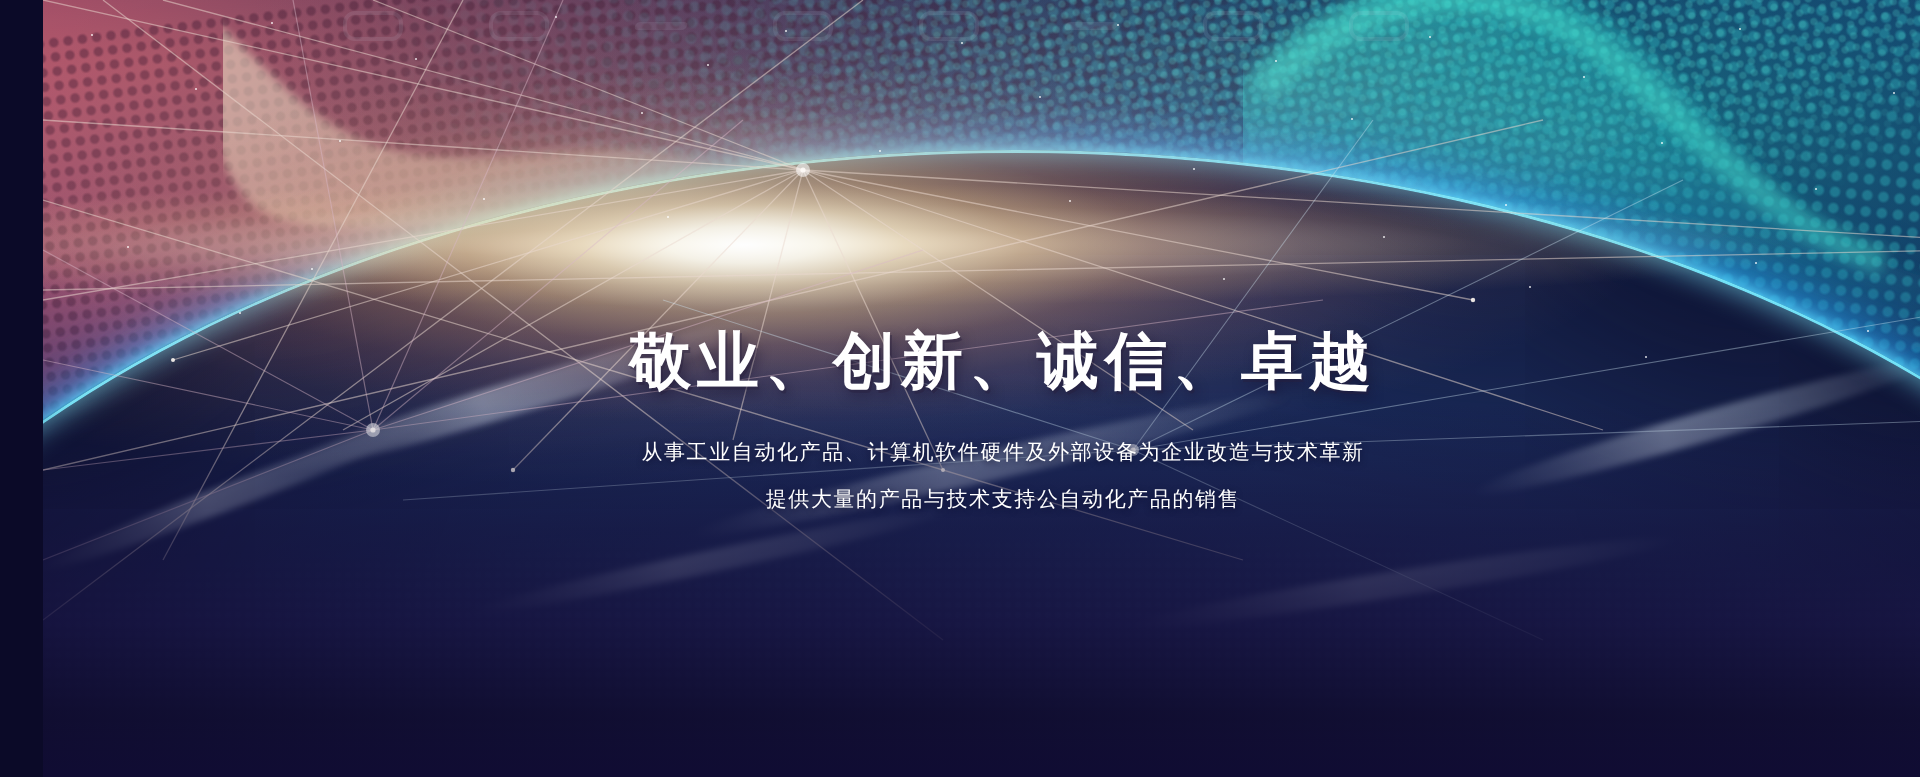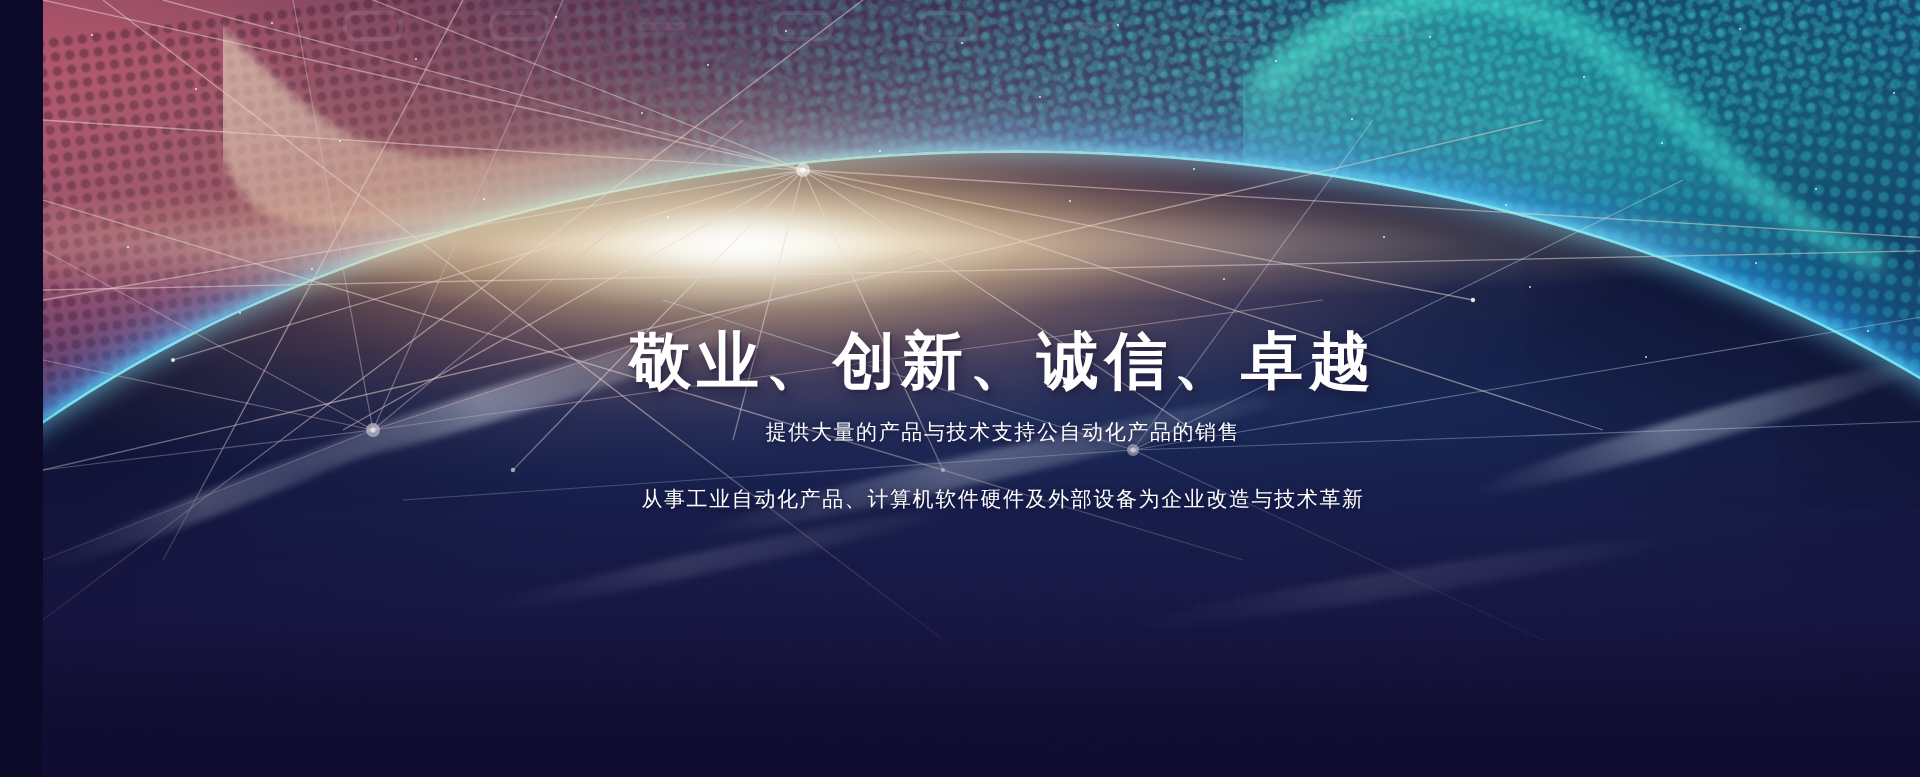--- a/index.html
+++ b/index.html
@@ -391,17 +391,17 @@
     <span class="g"></span>
     <span class="g bar"></span>
     <span class="g"></span>
     <span class="g"></span>
   </div>
 
   <div class="layer sky-bottom"></div>
 
   <div class="content">
     <h1 class="headline">敬业、创新、诚信、卓越</h1>
+    <p class="subtitle sub1">从事工业自动化产品、计算机软件硬件及外部设备为企业改造与技术革新</p>
     <p class="subtitle sub2">提供大量的产品与技术支持公自动化产品的销售</p>
-    <p class="subtitle sub1">从事工业自动化产品、计算机软件硬件及外部设备为企业改造与技术革新</p>
   </div>
 
 </div>
 
 </body></html>

